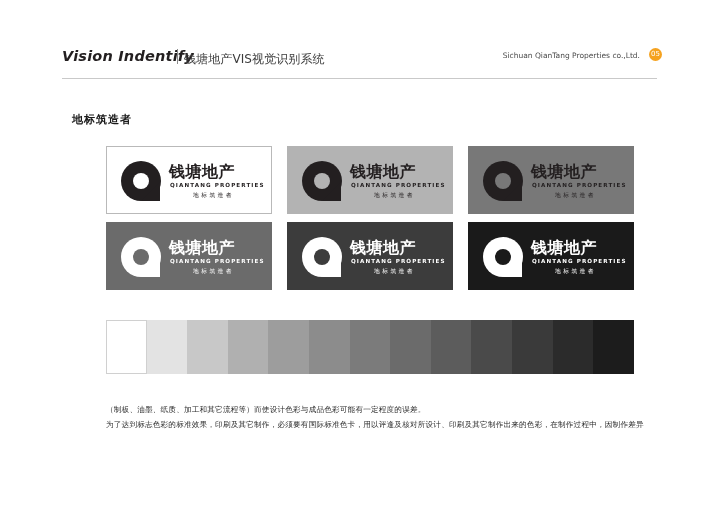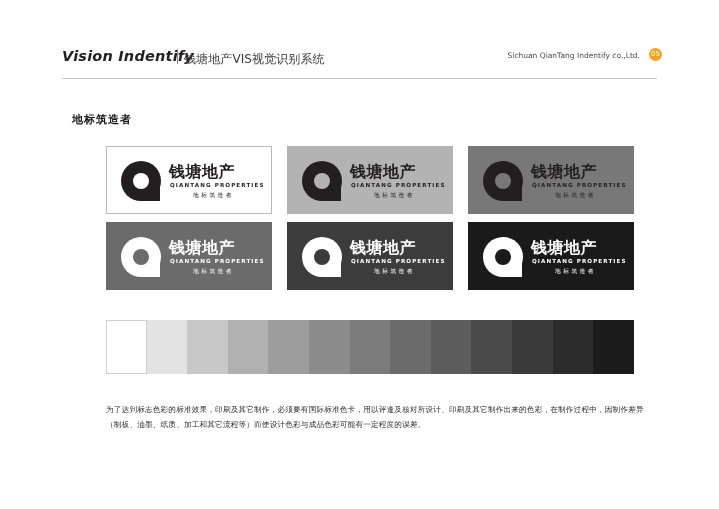--- a/index.html
+++ b/index.html
@@ -228,21 +228,21 @@
 </style>
 </head>
 <body>
 
 <div class="page">
 
   <div class="header">
     <div class="header-title">Vision Indentify</div>
     <div class="header-divider"></div>
     <div class="header-sub">钱塘地产VIS视觉识别系统</div>
-    <div class="header-right">Sichuan QianTang Indentify co.,Ltd.</div>
+    <div class="header-right">Sichuan QianTang Properties co.,Ltd.</div>
     <div class="header-badge">05</div>
   </div>
   <div class="header-rule"></div>
 
   <div class="section-title">地标筑造者</div>
 
   <div class="logo-grid">
       <div class="logo-cell" style="left: 0px; top: 0px; background: rgb(255, 255, 255); border: 1px solid rgb(185, 185, 185);">
         <div class="logo-inner">
           <div class="mark">
@@ -339,17 +339,17 @@
       <div class="tone-swatch" style="background: rgb(123, 123, 123);"></div>
       <div class="tone-swatch" style="background: rgb(107, 107, 107);"></div>
       <div class="tone-swatch" style="background: rgb(92, 92, 92);"></div>
       <div class="tone-swatch" style="background: rgb(74, 74, 74);"></div>
       <div class="tone-swatch" style="background: rgb(58, 58, 58);"></div>
       <div class="tone-swatch" style="background: rgb(43, 43, 43);"></div>
       <div class="tone-swatch" style="background: rgb(28, 28, 28);"></div>
     </div>
 
   <div class="note">
+    <div class="note-line">（制板、油墨、纸质、加工和其它流程等）而使设计色彩与成品色彩可能有一定程度的误差。</div>
     <div class="note-line">为了达到标志色彩的标准效果，印刷及其它制作，必须要有国际标准色卡，用以评逢及核对所设计、印刷及其它制作出来的色彩，在制作过程中，因制作差异</div>
-    <div class="note-line">（制板、油墨、纸质、加工和其它流程等）而使设计色彩与成品色彩可能有一定程度的误差。</div>
   </div>
 
 </div>
 
 </body></html>

